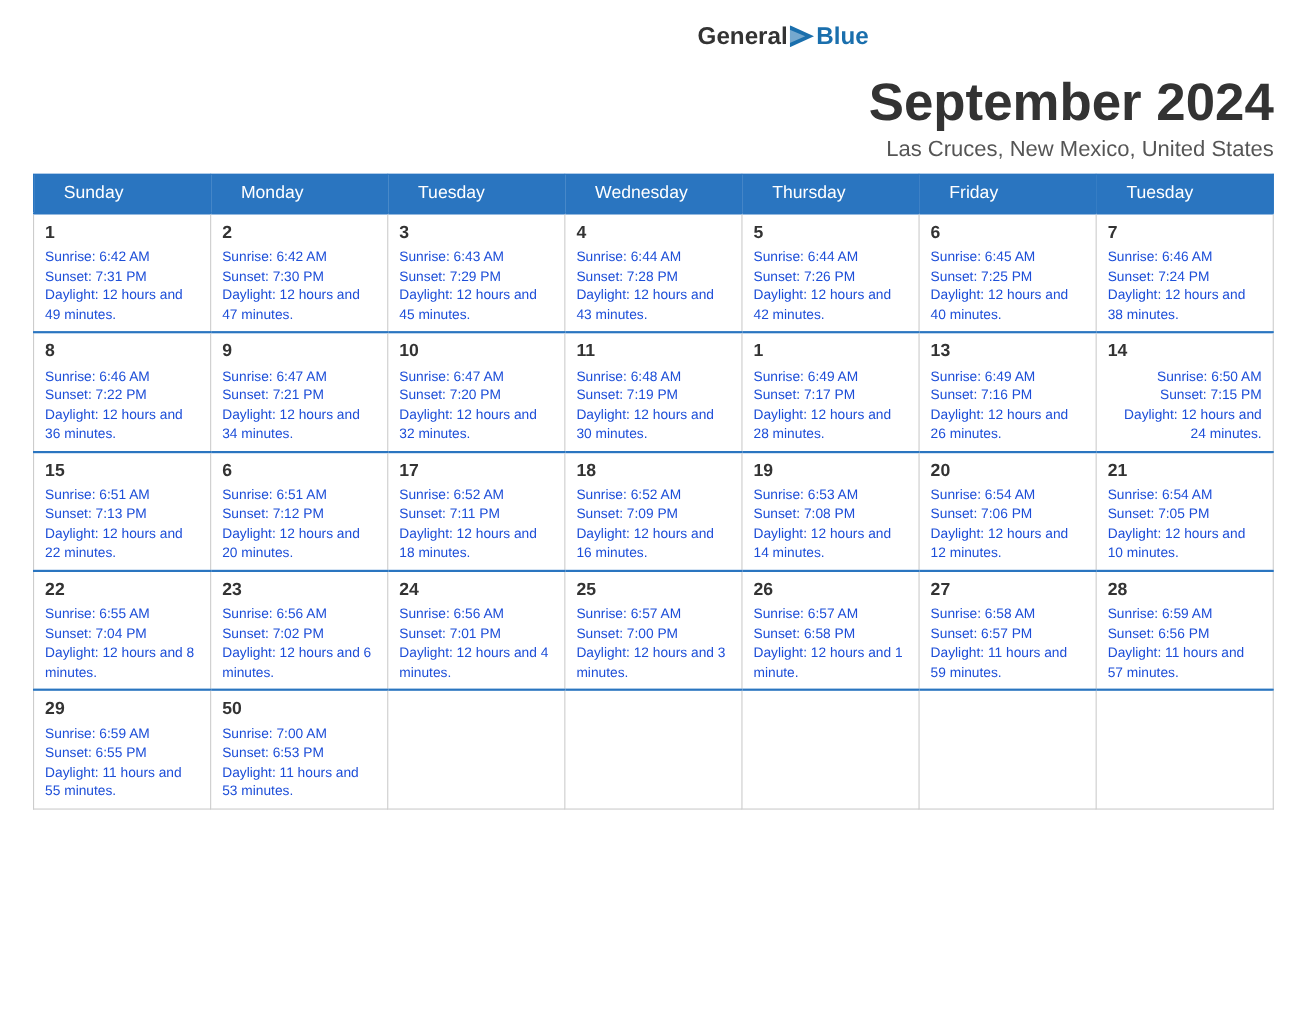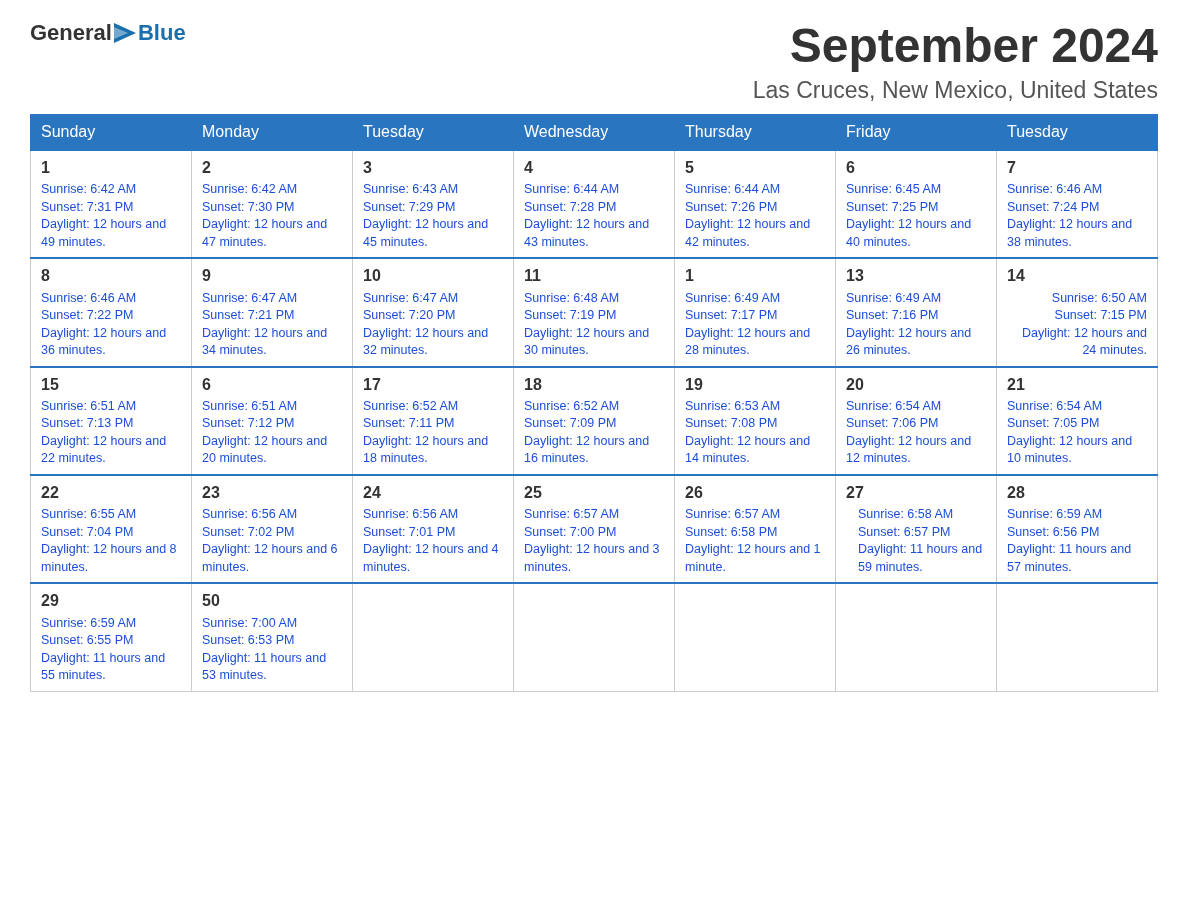--- a/index.html
+++ b/index.html
@@ -4,21 +4,21 @@
   <style>
     * { box-sizing: border-box; margin: 0; padding: 0; }
     body {
       font-family: Arial, sans-serif;
       background: #fff;
       color: #333;
       padding: 20px 30px;
     }
     .header-area {
       display: flex;
-      justify-content: space-between;
+      justify-content: flex-end;
       align-items: flex-start;
       margin-bottom: 10px;
     }
     .logo-container {
       display: flex;
       flex-direction: column;
       align-items: flex-start;
     }
     .logo-text {
       display: flex;
@@ -32,41 +32,42 @@
     }
     .logo-blue-part {
       display: flex;
       align-items: center;
     }
     .logo-blue-text {
       color: #1a6fad;
     }
     .title-area {
       text-align: right;
+      margin-top: 48px;
     }
     .calendar-title {
       font-size: 48px;
       font-weight: bold;
       color: #333;
       line-height: 1.1;
     }
     .location-subtitle {
-      font-size: 23px;
+      font-size: 20px;
       color: #555;
       margin-top: 4px;
     }
     .calendar-table {
       width: 100%;
       border-collapse: collapse;
       margin-top: 10px;
     }
     .calendar-table th {
       background-color: #2a75c0;
       color: #fff;
-      padding: 8px 10px;
+      padding: 8px 27px;
       font-size: 16px;
       font-weight: normal;
       text-align: left;
       border: 1px solid #2a75c0;
     }
     .calendar-table td {
       vertical-align: top;
       padding: 6px 10px;
       border: 1px solid #ccc;
       font-size: 13px;
@@ -288,21 +289,21 @@
 Daylight: 12 hours and 3 minutes.</div>
         </td>
         <td>
           <span class="day-number">26</span>
           <div class="day-info" style="white-space: pre-line;">Sunrise: 6:57 AM
 Sunset: 6:58 PM
 Daylight: 12 hours and 1 minute.</div>
         </td>
         <td>
           <span class="day-number">27</span>
-          <div class="day-info" style="white-space: pre-line; margin-left: 12px;">Sunrise: 6:58 AM
+          <div class="day-info" style="white-space: pre-line;">Sunrise: 6:58 AM
 Sunset: 6:57 PM
 Daylight: 11 hours and 59 minutes.</div>
         </td>
         <td>
           <span class="day-number">28</span>
           <div class="day-info" style="white-space: pre-line;">Sunrise: 6:59 AM
 Sunset: 6:56 PM
 Daylight: 11 hours and 57 minutes.</div>
         </td>
       </tr>

